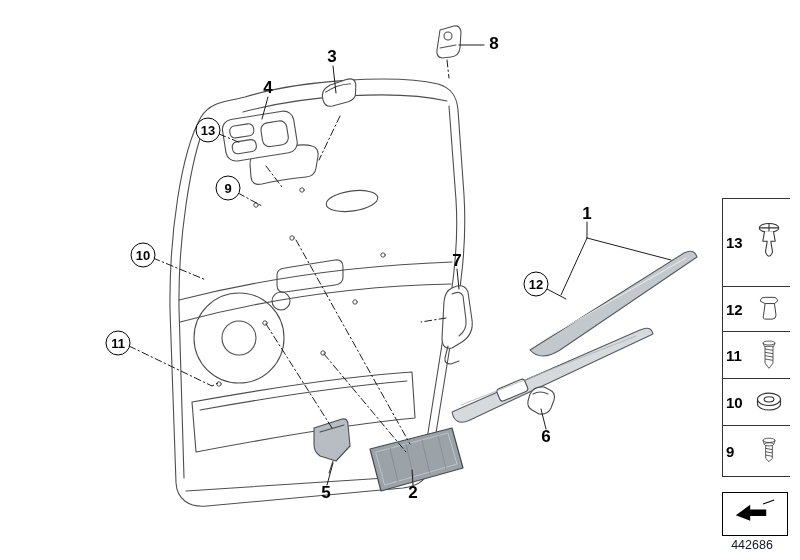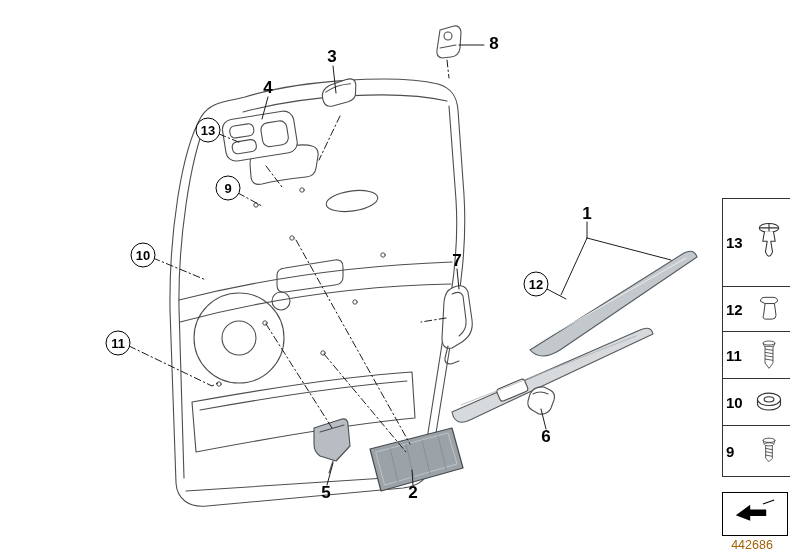--- a/index.html
+++ b/index.html
@@ -14,21 +14,21 @@
   .sidebar{position:absolute;left:722px;top:198px;width:68px;
            border-top:1px solid #333;border-left:1px solid #333;box-sizing:border-box;}
   .sb-row{display:flex;align-items:center;border-bottom:1px solid #333;
            padding:1px 1px 1px 3px;box-sizing:border-box;cursor:pointer;}
   .sb-num{font-size:15px;font-weight:bold;width:22px;flex:none;}
   .sb-icon{flex:1;display:flex;justify-content:center;align-items:center;}
   .more-box{position:absolute;left:722px;top:492px;width:64px;height:42px;
            border:1.5px solid #000;display:flex;align-items:center;justify-content:center;
            cursor:pointer;background:#fff;}
   .code{position:absolute;left:710px;top:538px;width:84px;text-align:center;
-           font-size:12.5px;color:#a16207;}
+           font-size:12.5px;color:#0f172a;}
 </style>
 </head>
 <body>
 
 <div class="stage">
 
   <svg class="art" width="800" height="560" viewBox="0 0 800 560">
     <g fill="none" stroke="#4e4e4e" stroke-width="1.1" stroke-linejoin="round" stroke-linecap="round">
 
       <g>

